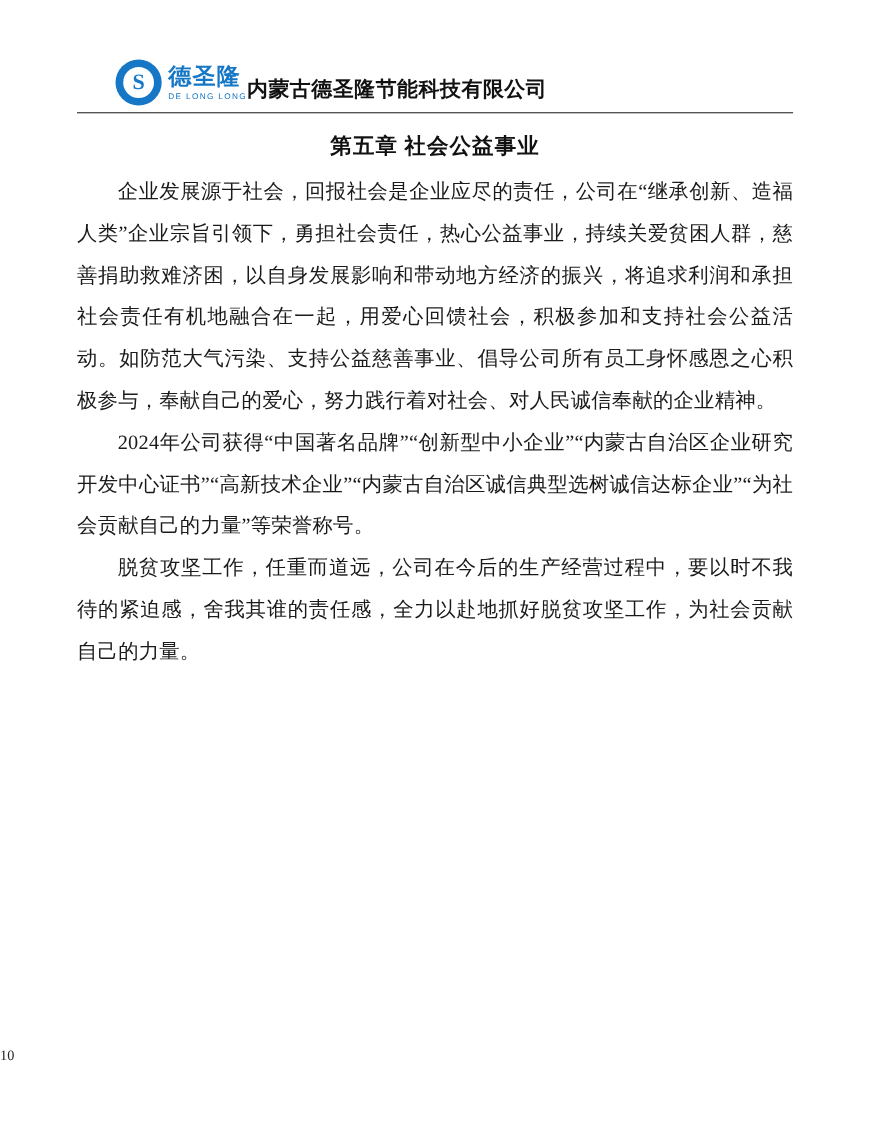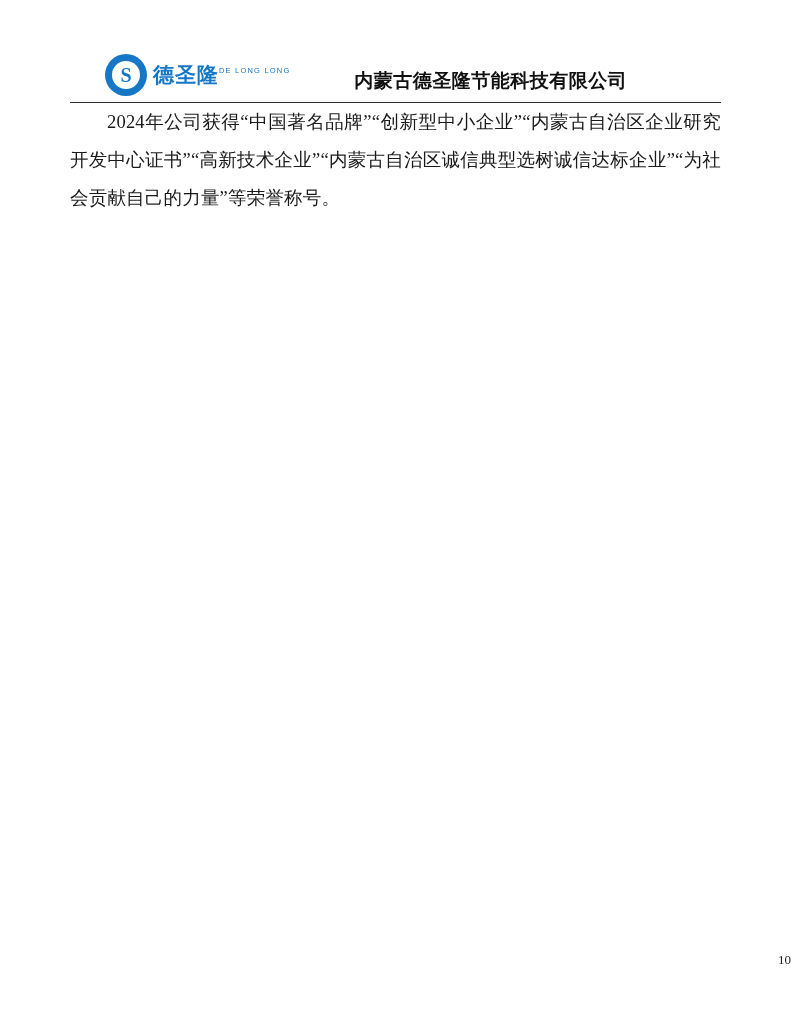--- a/index.html
+++ b/index.html
@@ -68,41 +68,40 @@
     color: #1577c6;
     font-size: 20px;
     line-height: 24px;
     font-weight: bold;
     text-align: center;
     font-family: "Liberation Serif", serif;
   }
   .logo-text {
     margin-left: 6px;
     display: flex;
-    flex-direction: row;
+    flex-direction: column;
     justify-content: center;
   }
   .logo-cn {
     font-size: 21px;
     font-weight: bold;
     color: #1577c6;
     letter-spacing: 1px;
     line-height: 1.05;
     font-family: "Liberation Serif", "DejaVu Serif", serif;
   }
   .logo-en {
     font-size: 7.5px;
     color: #1577c6;
     letter-spacing: 1.2px;
     margin-top: 2px;
     font-family: "Liberation Sans", sans-serif;
   }
   .company-name {
     flex: 1 1 auto;
-    text-align: center;
     font-size: 19px;
     font-weight: bold;
     letter-spacing: 0.5px;
     color: #111111;
     padding-bottom: 2px;
     padding-right: 30px;
   }
   .header-rule {
     border: 0;
     border-top: 1.4px solid #2b2b2b;
@@ -132,21 +131,21 @@
     margin: 0 0 0 0;
     text-indent: 2em;
   }
 
   
   .page-number {
     position: absolute;
     left: 0;
     right: 0;
     bottom: 56px;
-    text-align: right;
+    text-align: left;
     font-size: 13px;
     color: #222222;
     font-family: "Liberation Serif", serif;
   }
 </style>
 </head>
 <body>
 
 <div class="page">
 
@@ -160,20 +159,23 @@
       <div class="logo-text">
         <div class="logo-cn">德圣隆</div>
         <div class="logo-en">DE LONG LONG</div>
       </div>
     </div>
     <div class="company-name">内蒙古德圣隆节能科技有限公司</div>
   </div>
 
   <hr class="header-rule">
 
+  <h1 class="chapter-title">第五章  社会公益事业</h1>
 
   <div class="body-text">
+    <p>企业发展源于社会，回报社会是企业应尽的责任，公司在“继承创新、造福人类”企业宗旨引领下，勇担社会责任，热心公益事业，持续关爱贫困人群，慈善捐助救难济困，以自身发展影响和带动地方经济的振兴，将追求利润和承担社会责任有机地融合在一起，用爱心回馈社会，积极参加和支持社会公益活动。如防范大气污染、支持公益慈善事业、倡导公司所有员工身怀感恩之心积极参与，奉献自己的爱心，努力践行着对社会、对人民诚信奉献的企业精神。</p>
     <p>2024年公司获得“中国著名品牌”“创新型中小企业”“内蒙古自治区企业研究开发中心证书”“高新技术企业”“内蒙古自治区诚信典型选树诚信达标企业”“为社会贡献自己的力量”等荣誉称号。</p>
+    <p>脱贫攻坚工作，任重而道远，公司在今后的生产经营过程中，要以时不我待的紧迫感，舍我其谁的责任感，全力以赴地抓好脱贫攻坚工作，为社会贡献自己的力量。</p>
   </div>
 
   <div class="page-number">10</div>
 
 </div>
 
 </body></html>

